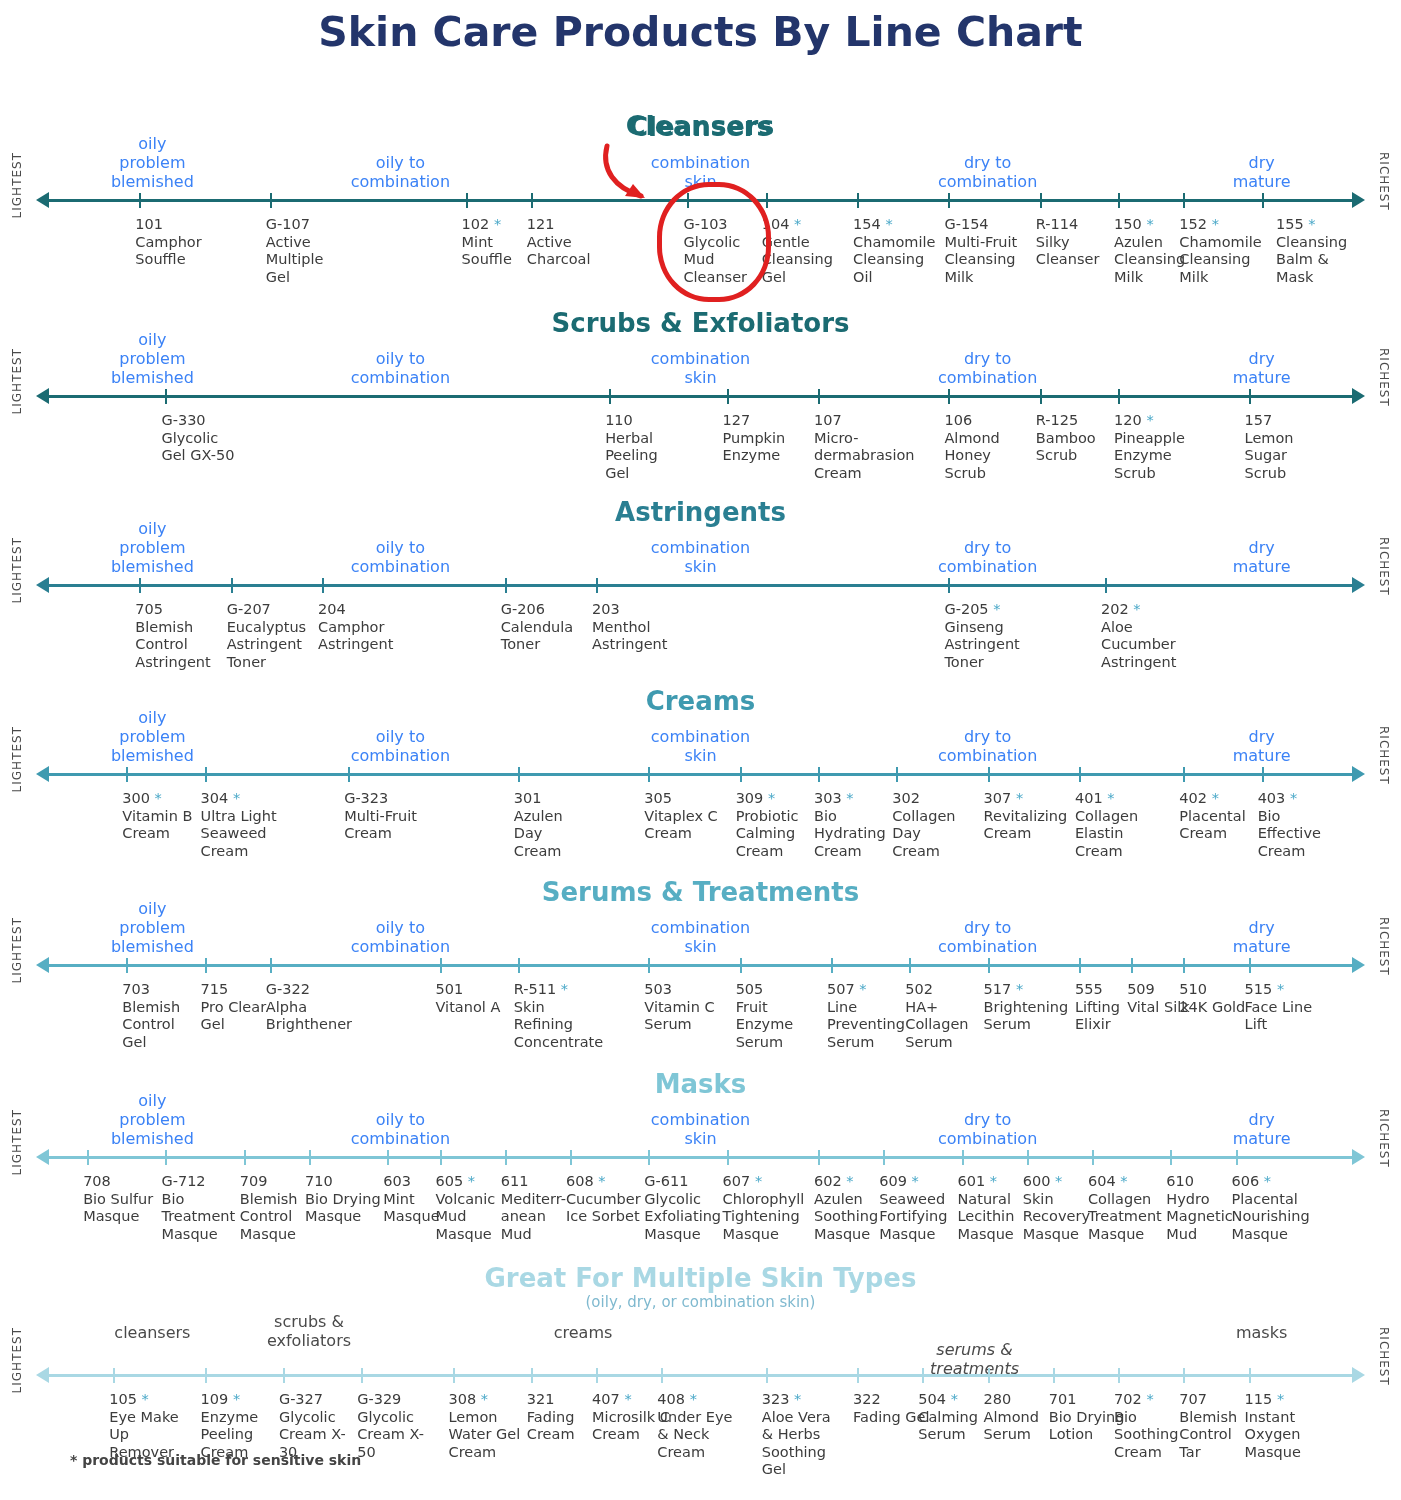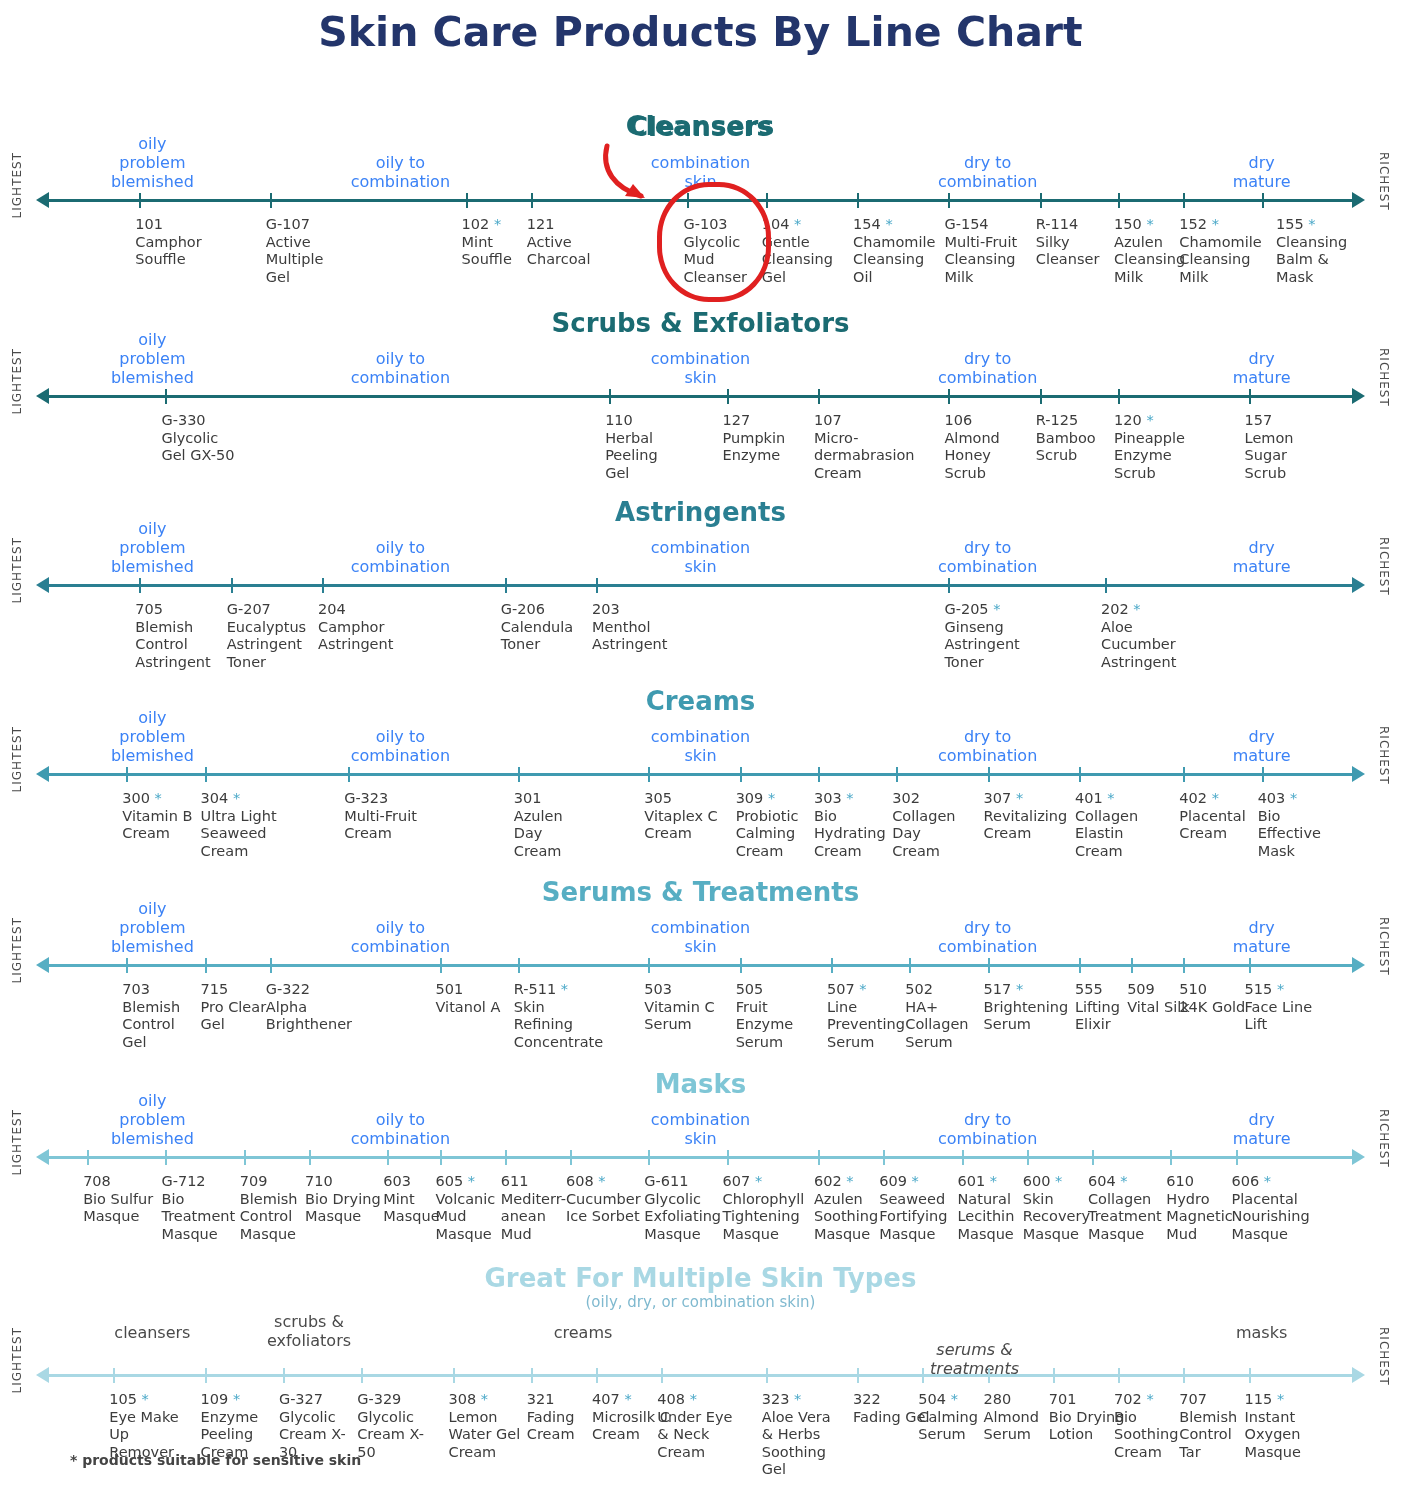--- a/index.html
+++ b/index.html
@@ -258,21 +258,21 @@
         <div class="item" style="left: 200.6px; width: 78px;"><span class="code">304 <span class="star">*</span></span><br><span>Ultra Light Seaweed Cream</span></div>
         <div class="item" style="left: 344.15px; width: 78px;"><span class="code">G-323</span><br><span>Multi-Fruit Cream</span></div>
         <div class="item" style="left: 513.8px; width: 78px;"><span class="code">301</span><br><span>Azulen Day Cream</span></div>
         <div class="item" style="left: 644.3px; width: 78px;"><span class="code">305</span><br><span>Vitaplex C Cream</span></div>
         <div class="item" style="left: 735.65px; width: 78px;"><span class="code">309 <span class="star">*</span></span><br><span>Probiotic Calming Cream</span></div>
         <div class="item" style="left: 813.95px; width: 78px;"><span class="code">303 <span class="star">*</span></span><br><span>Bio Hydrating Cream</span></div>
         <div class="item" style="left: 892.25px; width: 78px;"><span class="code">302</span><br><span>Collagen Day Cream</span></div>
         <div class="item" style="left: 983.6px; width: 78px;"><span class="code">307 <span class="star">*</span></span><br><span>Revitalizing Cream</span></div>
         <div class="item" style="left: 1074.95px; width: 78px;"><span class="code">401 <span class="star">*</span></span><br><span>Collagen Elastin Cream</span></div>
         <div class="item" style="left: 1179.35px; width: 78px;"><span class="code">402 <span class="star">*</span></span><br><span>Placental Cream</span></div>
-        <div class="item" style="left: 1257.65px; width: 78px;"><span class="code">403 <span class="star">*</span></span><br><span>Bio Effective Mask</span></div>
+        <div class="item" style="left: 1257.65px; width: 78px;"><span class="code">403 <span class="star">*</span></span><br><span>Bio Effective Cream</span></div>
       </div>
     </div>
     <div class="section" style="position: absolute; left: 0px; right: 0px; top: 877px;">
       <div class="sec-title" style="color: rgb(87, 174, 195); font-size: 26px; position: absolute; left: 0px; right: 0px; top: 0px;">Serums &amp; Treatments</div>
       <div style="position: absolute; left: 0px; right: 0px; top: 22px; height: 50px;">
         <div class="zone" style="left: 52.4px; width: 200px; top: 0px;">oily<br>problem<br>blemished</div>
         <div class="zone" style="left: 300.35px; width: 200px; top: 19px;">oily to<br>combination</div>
         <div class="zone" style="left: 600.5px; width: 200px; top: 19px;">combination<br>skin</div>
         <div class="zone" style="left: 887.6px; width: 200px; top: 19px;">dry to<br>combination</div>
         <div class="zone" style="left: 1161.65px; width: 200px; top: 19px;">dry<br>mature</div>

